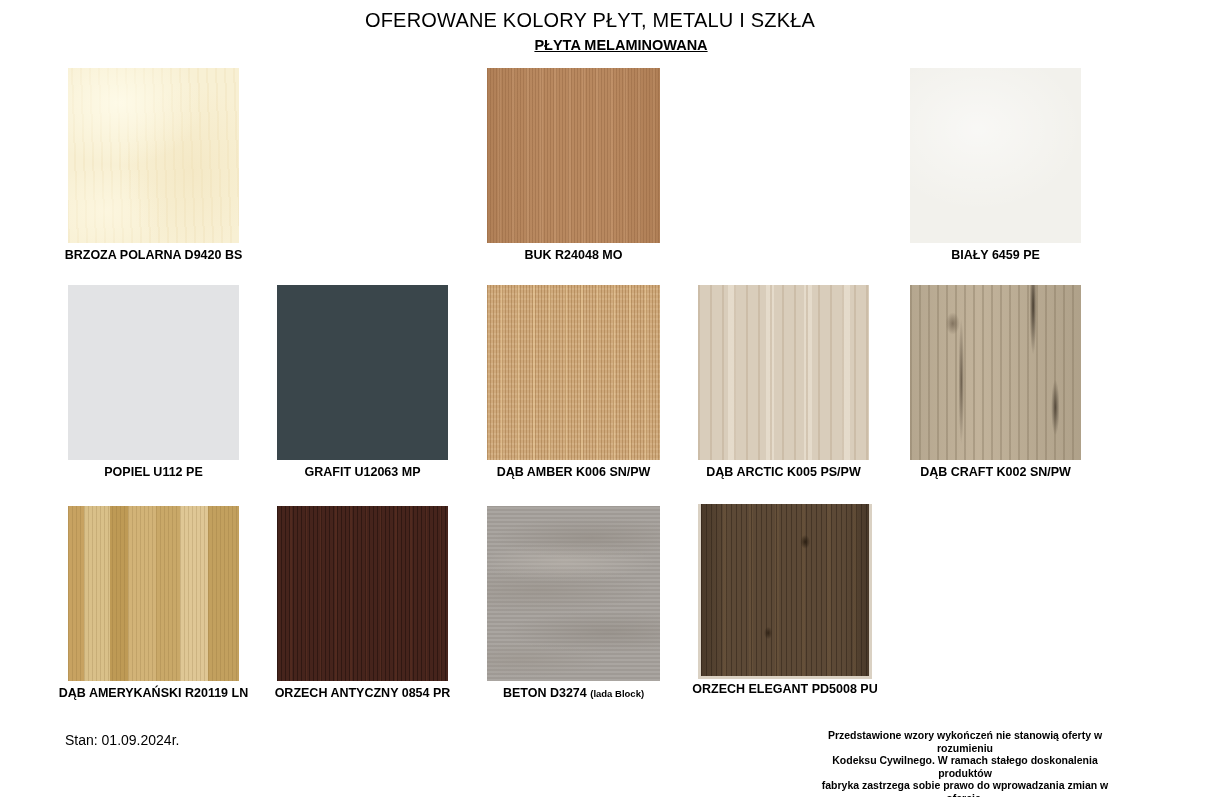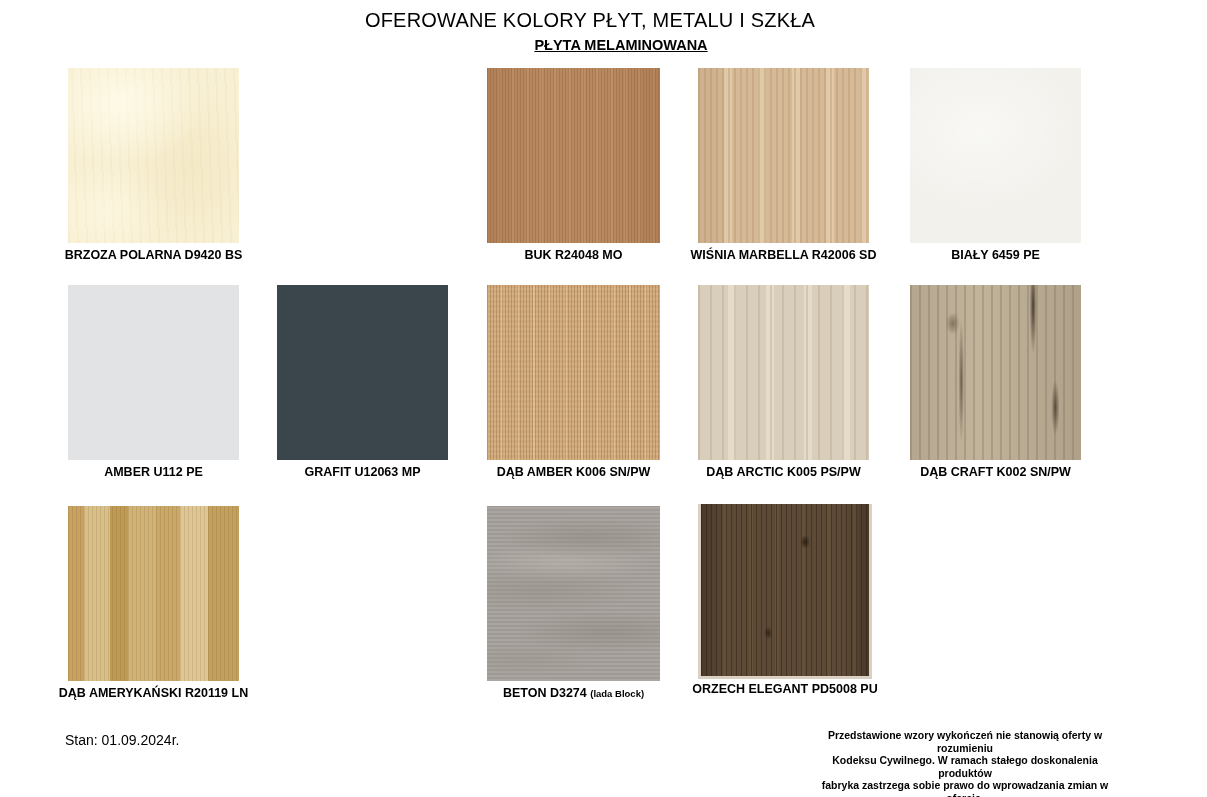--- a/index.html
+++ b/index.html
@@ -94,32 +94,28 @@
   </div>
 
   <figure class="cell" style="left:68px;top:68px">
     <div class="sw sw-brzoza"></div>
     <figcaption class="cap">BRZOZA POLARNA D9420 BS</figcaption>
   </figure>
   <figure class="cell" style="left:487px;top:68px">
     <div class="sw sw-buk" style="width:173px"></div>
     <figcaption class="cap">BUK R24048 MO</figcaption>
   </figure>
-  <figure class="cell" style="left:698px;top:68px">
-    <div class="sw sw-wisnia"></div>
-    <figcaption class="cap">WIŚNIA MARBELLA R42006 SD</figcaption>
-  </figure>
   <figure class="cell" style="left:910px;top:68px">
     <div class="sw sw-bialy"></div>
     <figcaption class="cap">BIAŁY 6459 PE</figcaption>
   </figure>
 
   <figure class="cell" style="left:68px;top:285px">
     <div class="sw sw-popiel"></div>
-    <figcaption class="cap">AMBER U112 PE</figcaption>
+    <figcaption class="cap">POPIEL U112 PE</figcaption>
   </figure>
   <figure class="cell" style="left:277px;top:285px">
     <div class="sw sw-grafit"></div>
     <figcaption class="cap">GRAFIT U12063 MP</figcaption>
   </figure>
   <figure class="cell" style="left:487px;top:285px">
     <div class="sw sw-dab-amber" style="width:173px"></div>
     <figcaption class="cap">DĄB AMBER K006 SN/PW</figcaption>
   </figure>
   <figure class="cell" style="left:698px;top:285px">
@@ -127,20 +123,24 @@
     <figcaption class="cap">DĄB ARCTIC K005 PS/PW</figcaption>
   </figure>
   <figure class="cell" style="left:910px;top:285px">
     <div class="sw sw-dab-craft"></div>
     <figcaption class="cap">DĄB CRAFT K002 SN/PW</figcaption>
   </figure>
 
   <figure class="cell" style="left:68px;top:506px">
     <div class="sw sw-dab-amerykanski"></div>
     <figcaption class="cap">DĄB AMERYKAŃSKI R20119 LN</figcaption>
+  </figure>
+  <figure class="cell" style="left:277px;top:506px">
+    <div class="sw sw-orzech-antyczny"></div>
+    <figcaption class="cap">ORZECH ANTYCZNY 0854 PR</figcaption>
   </figure>
   <figure class="cell" style="left:487px;top:506px">
     <div class="sw sw-beton" style="width:173px"></div>
     <figcaption class="cap">
       <span>BETON D3274</span>
       <span class="small">(lada Block)</span>
     </figcaption>
   </figure>
   <figure class="cell" style="left:698px;top:504px">
     <div class="sw sw-orzech-elegant" style="width:174px"></div>

